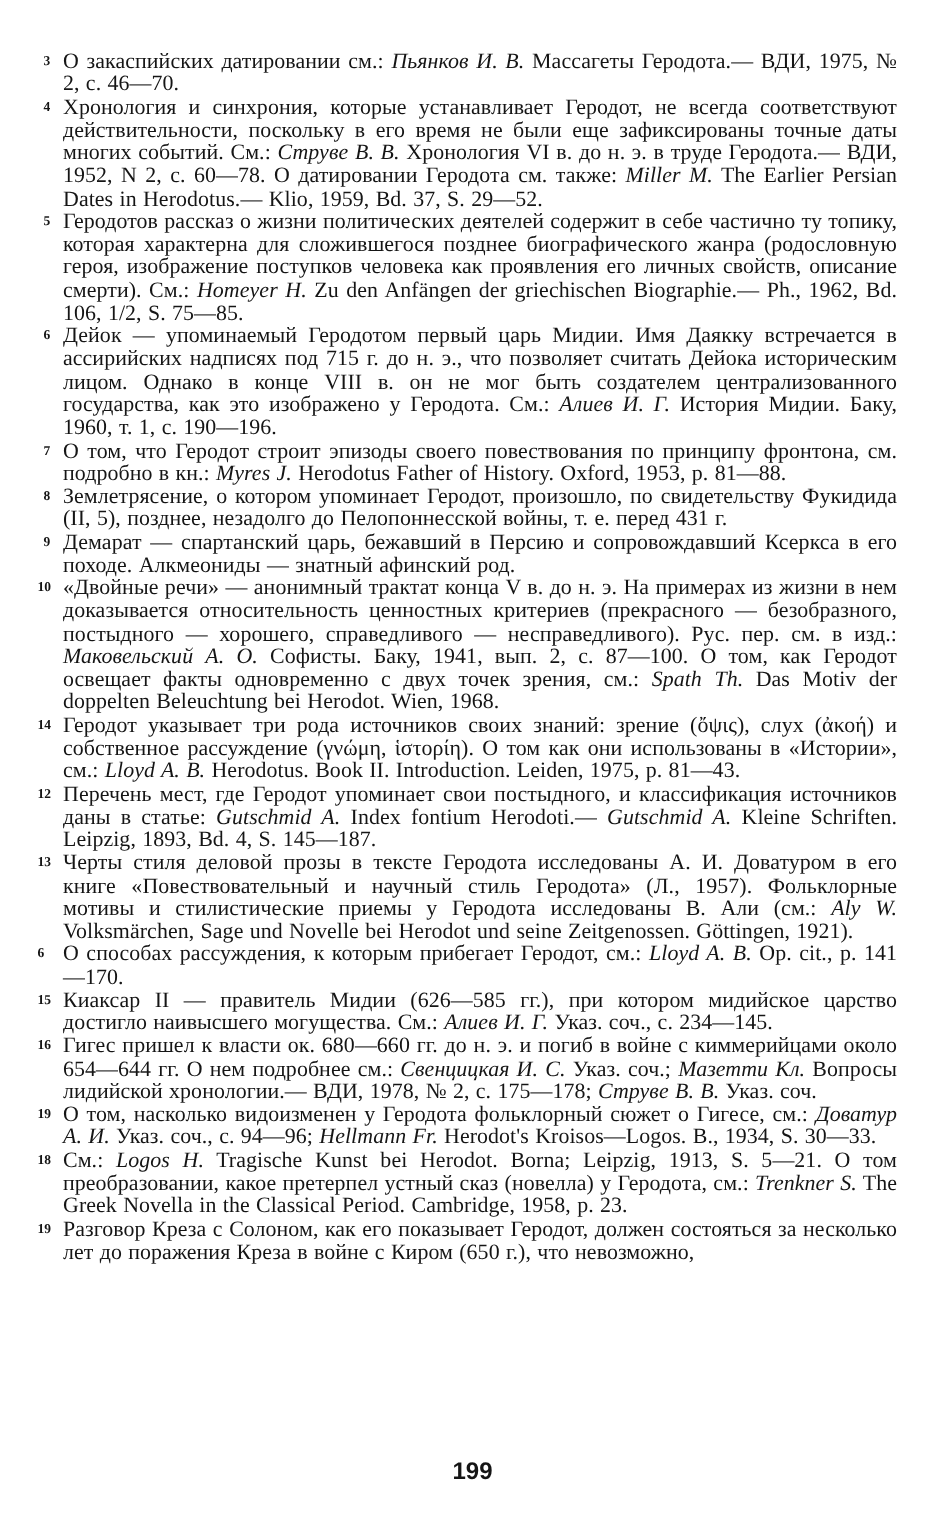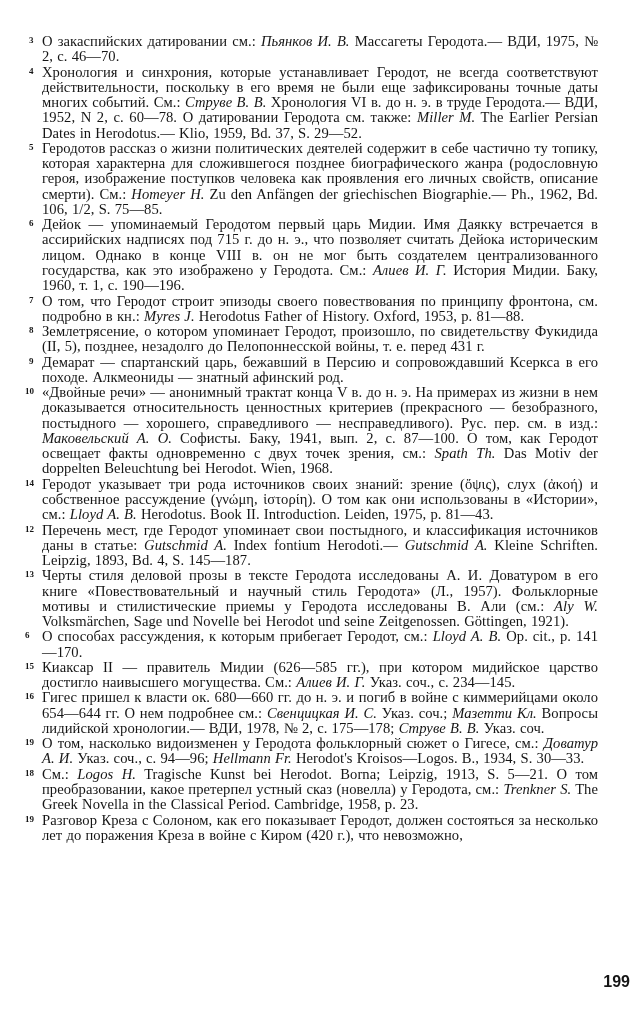--- a/index.html
+++ b/index.html
@@ -22,21 +22,21 @@
   }
   .fn-num {
     position: absolute; left: -13px; top: -1px;
     font-size: 9px; font-weight: bold;
     font-family: "Liberation Serif", serif;
   }
   .fn-num.two { left: -17px; }
   .it { font-style: italic; }
   .pnum {
     position: absolute; left: 0; right: 0; top: 973px;
-    text-align: right; font-weight: bold; font-size: 16px;
+    text-align: center; font-weight: bold; font-size: 16px;
     font-family: "Liberation Sans", sans-serif;
   }
 </style>
 </head>
 <body>
 
 <div class="page" id="page">
     <div class="fn"><span class="fn-num">3</span><span>О закаспийских датировании см.: </span><span class="it">Пьянков И. В.</span><span> Массагеты Геродота.— ВДИ, 1975, № 2, с. 46—70.</span></div>
     <div class="fn"><span class="fn-num">4</span><span>Хронология и синхрония, которые устанавливает Геродот, не всегда соответствуют действительности, поскольку в его время не были еще зафиксированы точные даты многих событий. См.: </span><span class="it">Струве В. В.</span><span> Хронология VI в. до н. э. в труде Геродота.— ВДИ, 1952, N 2, с. 60—78. О датировании Геродота см. также: </span><span class="it">Miller M.</span><span> The Earlier Persian Dates in Herodotus.— Klio, 1959, Bd. 37, S. 29—52.</span></div>
     <div class="fn"><span class="fn-num">5</span><span>Геродотов рассказ о жизни политических деятелей содержит в себе частично ту топику, которая характерна для сложившегося позднее биографического жанра (родословную героя, изображение поступков человека как проявления его личных свойств, описание смерти). См.: </span><span class="it">Homeyer H.</span><span> Zu den Anfängen der griechischen Biographie.— Ph., 1962, Bd. 106, 1/2, S. 75—85.</span></div>
@@ -46,16 +46,16 @@
     <div class="fn"><span class="fn-num">9</span><span>Демарат — спартанский царь, бежавший в Персию и сопровождавший Ксеркса в его походе. Алкмеониды — знатный афинский род.</span></div>
     <div class="fn"><span class="fn-num two">10</span><span>«Двойные речи» — анонимный трактат конца V в. до н. э. На примерах из жизни в нем доказывается относительность ценностных критериев (прекрасного — безобразного, постыдного — хорошего, справедливого — несправедливого). Рус. пер. см. в изд.: </span><span class="it">Маковельский А. О.</span><span> Софисты. Баку, 1941, вып. 2, с. 87—100. О том, как Геродот освещает факты одновременно с двух точек зрения, см.: </span><span class="it">Spath Th.</span><span> Das Motiv der doppelten Beleuchtung bei Herodot. Wien, 1968.</span></div>
     <div class="fn"><span class="fn-num two">14</span><span>Геродот указывает три рода источников своих знаний: зрение (ὄψις), слух (ἀκοή) и собственное рассуждение (γνώμη, ἱστορίη). О том как они использованы в «Истории», см.: </span><span class="it">Lloyd A. B.</span><span> Herodotus. Book II. Introduction. Leiden, 1975, p. 81—43.</span></div>
     <div class="fn"><span class="fn-num two">12</span><span>Перечень мест, где Геродот упоминает свои постыдного, и классификация источников даны в статье: </span><span class="it">Gutschmid A.</span><span> Index fontium Herodoti.— </span><span class="it">Gutschmid A.</span><span> Kleine Schriften. Leipzig, 1893, Bd. 4, S. 145—187.</span></div>
     <div class="fn"><span class="fn-num two">13</span><span>Черты стиля деловой прозы в тексте Геродота исследованы А. И. Доватуром в его книге «Повествовательный и научный стиль Геродота» (Л., 1957). Фольклорные мотивы и стилистические приемы у Геродота исследованы В. Али (см.: </span><span class="it">Aly W.</span><span> Volksmärchen, Sage und Novelle bei Herodot und seine Zeitgenossen. Göttingen, 1921).</span></div>
     <div class="fn"><span class="fn-num two">6</span><span>О способах рассуждения, к которым прибегает Геродот, см.: </span><span class="it">Lloyd A. B.</span><span> Op. cit., p. 141—170.</span></div>
     <div class="fn"><span class="fn-num two">15</span><span>Киаксар II — правитель Мидии (626—585 гг.), при котором мидийское царство достигло наивысшего могущества. См.: </span><span class="it">Алиев И. Г.</span><span> Указ. соч., с. 234—145.</span></div>
     <div class="fn"><span class="fn-num two">16</span><span>Гигес пришел к власти ок. 680—660 гг. до н. э. и погиб в войне с киммерийцами около 654—644 гг. О нем подробнее см.: </span><span class="it">Свенцицкая И. С.</span><span> Указ. соч.; </span><span class="it">Мазетти Кл.</span><span> Вопросы лидийской хронологии.— ВДИ, 1978, № 2, с. 175—178; </span><span class="it">Струве В. В.</span><span> Указ. соч.</span></div>
     <div class="fn"><span class="fn-num two">19</span><span>О том, насколько видоизменен у Геродота фольклорный сюжет о Гигесе, см.: </span><span class="it">Доватур А. И.</span><span> Указ. соч., с. 94—96; </span><span class="it">Hellmann Fr.</span><span> Herodot's Kroisos—Logos. B., 1934, S. 30—33.</span></div>
     <div class="fn"><span class="fn-num two">18</span><span>См.: </span><span class="it">Logos H.</span><span> Tragische Kunst bei Herodot. Borna; Leipzig, 1913, S. 5—21. О том преобразовании, какое претерпел устный сказ (новелла) у Геродота, см.: </span><span class="it">Trenkner S.</span><span> The Greek Novella in the Classical Period. Cambridge, 1958, p. 23.</span></div>
-    <div class="fn"><span class="fn-num two">19</span><span>Разговор Креза с Солоном, как его показывает Геродот, должен состояться за несколько лет до поражения Креза в войне с Киром (420 г.), что невозможно,</span></div>
+    <div class="fn"><span class="fn-num two">19</span><span>Разговор Креза с Солоном, как его показывает Геродот, должен состояться за несколько лет до поражения Креза в войне с Киром (650 г.), что невозможно,</span></div>
   </div>
 
 <div class="pnum">199</div>
 
 </body></html>

